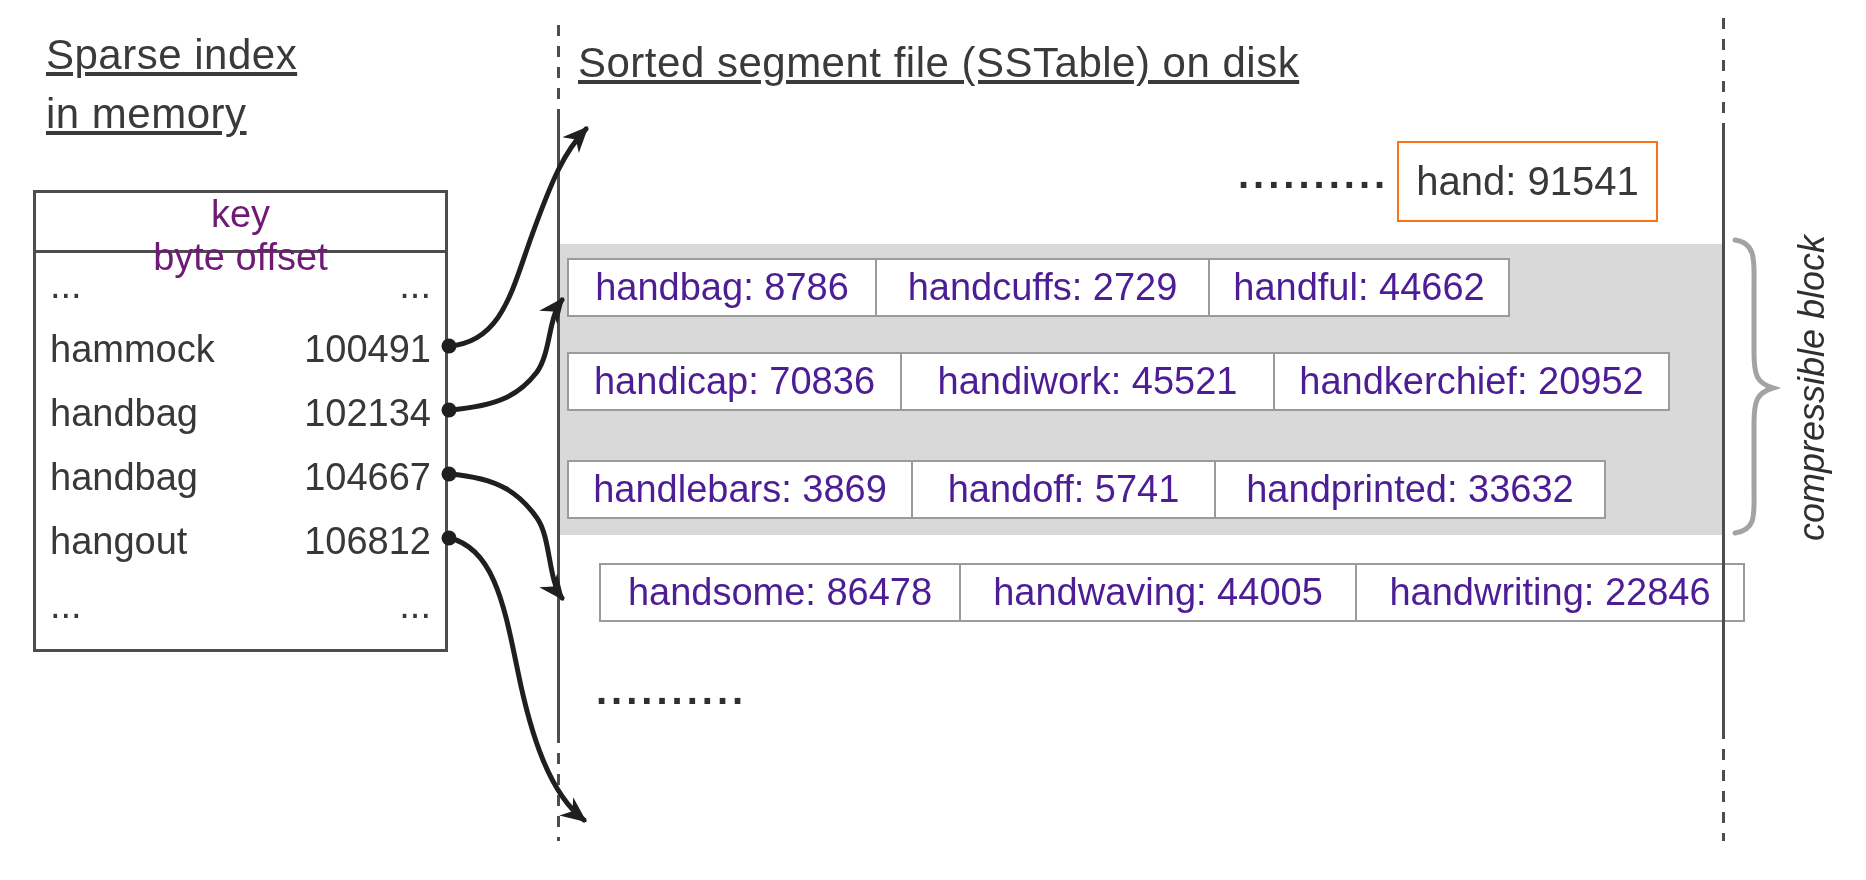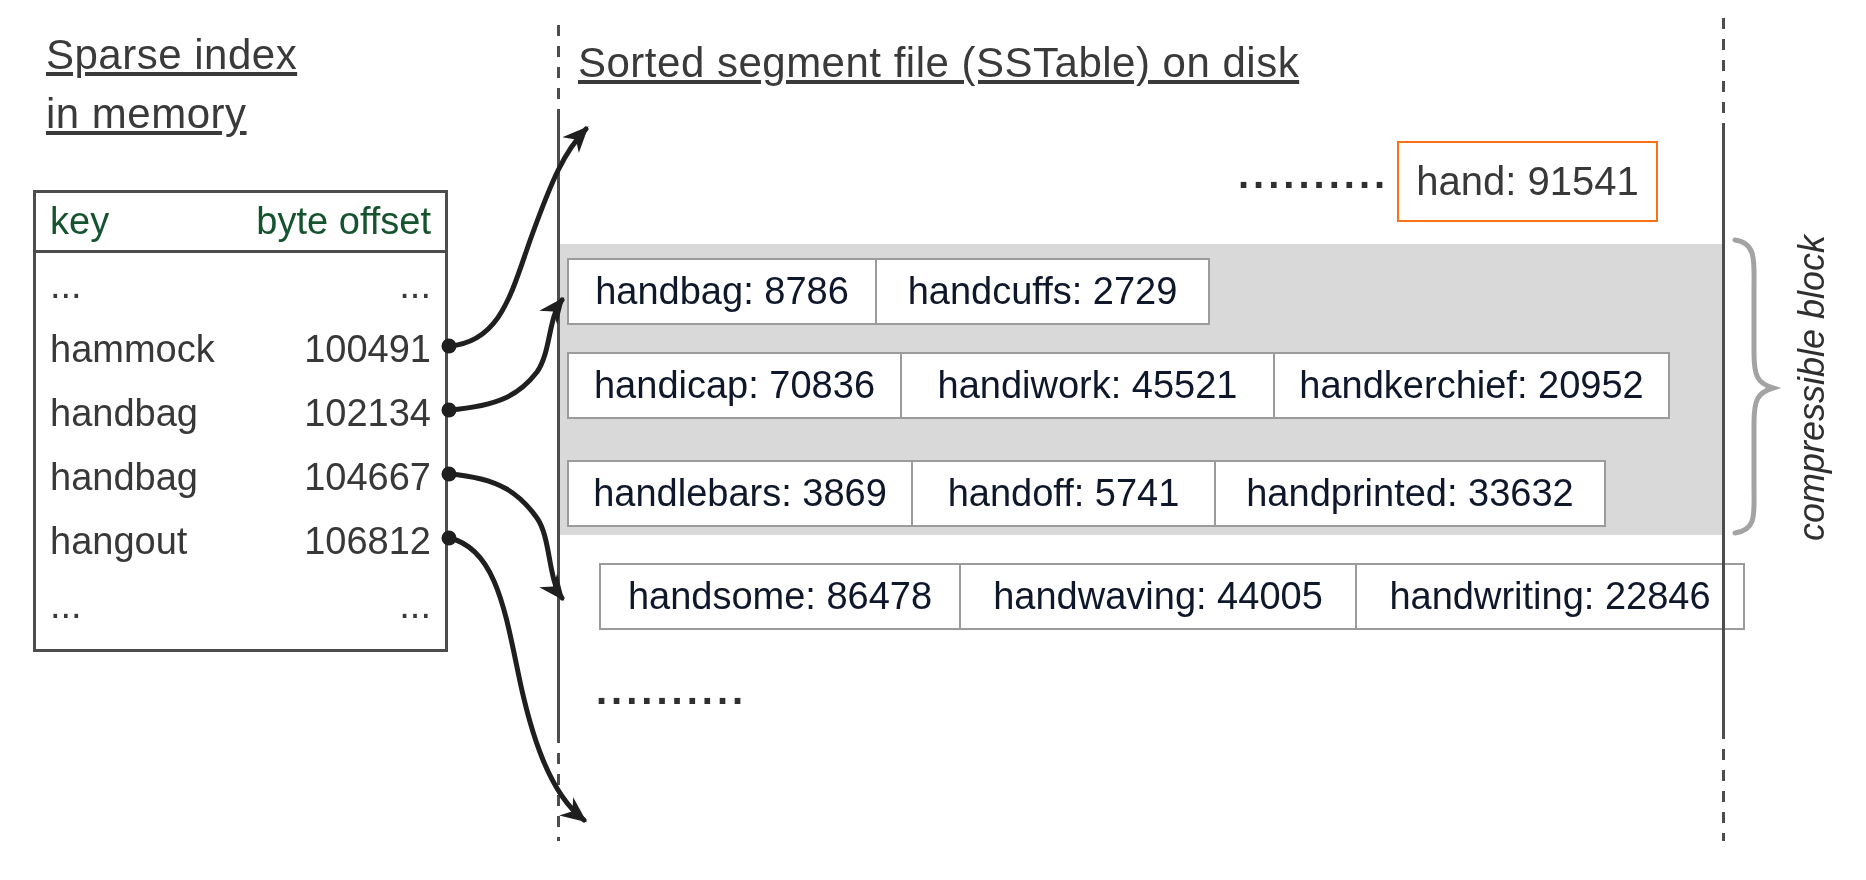--- a/index.html
+++ b/index.html
@@ -15,36 +15,36 @@
   #left-title{left:46px;top:26px;}
   #right-title{left:578px;top:34px;}
 
   
   .index-table{
     position:absolute;left:33px;top:190px;width:415px;height:462px;
     border:3px solid #4d4d4d;box-sizing:border-box;background:#fff;
   }
   .index-header{
     display:flex;justify-content:space-between;align-items:center;
-    height:57px;border-bottom:3px solid #4d4d4d;padding:0 14px;font-size:38px;color:#14532d;
+    height:57px;border-bottom:3px solid #4d4d4d;padding:0 14px;font-size:38px;color:#701a75;flex-direction:column;
   }
   .index-row{
     display:flex;justify-content:space-between;align-items:center;
     height:64px;padding:0 14px;font-size:38px;color:#383838;
   }
 
   
   .gray-block{
     position:absolute;left:558px;top:244px;width:1165px;height:291px;
     background:#d9d9d9;
   }
   .box-row{position:absolute;display:flex;}
   .kv{
-    box-sizing:border-box;height:67px;border:2px solid #9b9b9b;background:#fff;
-    display:flex;align-items:center;justify-content:center;font-size:38px;color:#0f172a;
+    box-sizing:border-box;height:59px;border:2px solid #9b9b9b;background:#fff;
+    display:flex;align-items:center;justify-content:center;font-size:38px;color:#4c1d95;
     margin-right:-2px;white-space:nowrap;
   }
   #row1{left:567px;top:258px;}
   #row2{left:567px;top:352px;}
   #row3{left:567px;top:460px;}
   #row4{left:567px;top:563px;padding-left:32px;}
   #hand-box{
     position:absolute;left:1397px;top:141px;width:261px;height:81px;
     box-sizing:border-box;border:2px solid #f97316;background:#fff;
     display:flex;align-items:center;justify-content:center;font-size:40px;color:#383838;
@@ -105,20 +105,21 @@
       <span>...</span>
     </div>
   </div>
 
   <div class="dots" id="top-dots">..........</div>
   <div id="hand-box">hand: 91541</div>
 
   <div class="box-row" id="row1">
     <div class="kv" style="width:310px">handbag: 8786</div>
     <div class="kv" style="width:335px">handcuffs: 2729</div>
+    <div class="kv" style="width:302px">handful: 44662</div>
   </div>
 
   <div class="box-row" id="row2">
     <div class="kv" style="width:335px">handicap: 70836</div>
     <div class="kv" style="width:375px">handiwork: 45521</div>
     <div class="kv" style="width:397px">handkerchief: 20952</div>
   </div>
 
   <div class="box-row" id="row3">
     <div class="kv" style="width:346px">handlebars: 3869</div>

